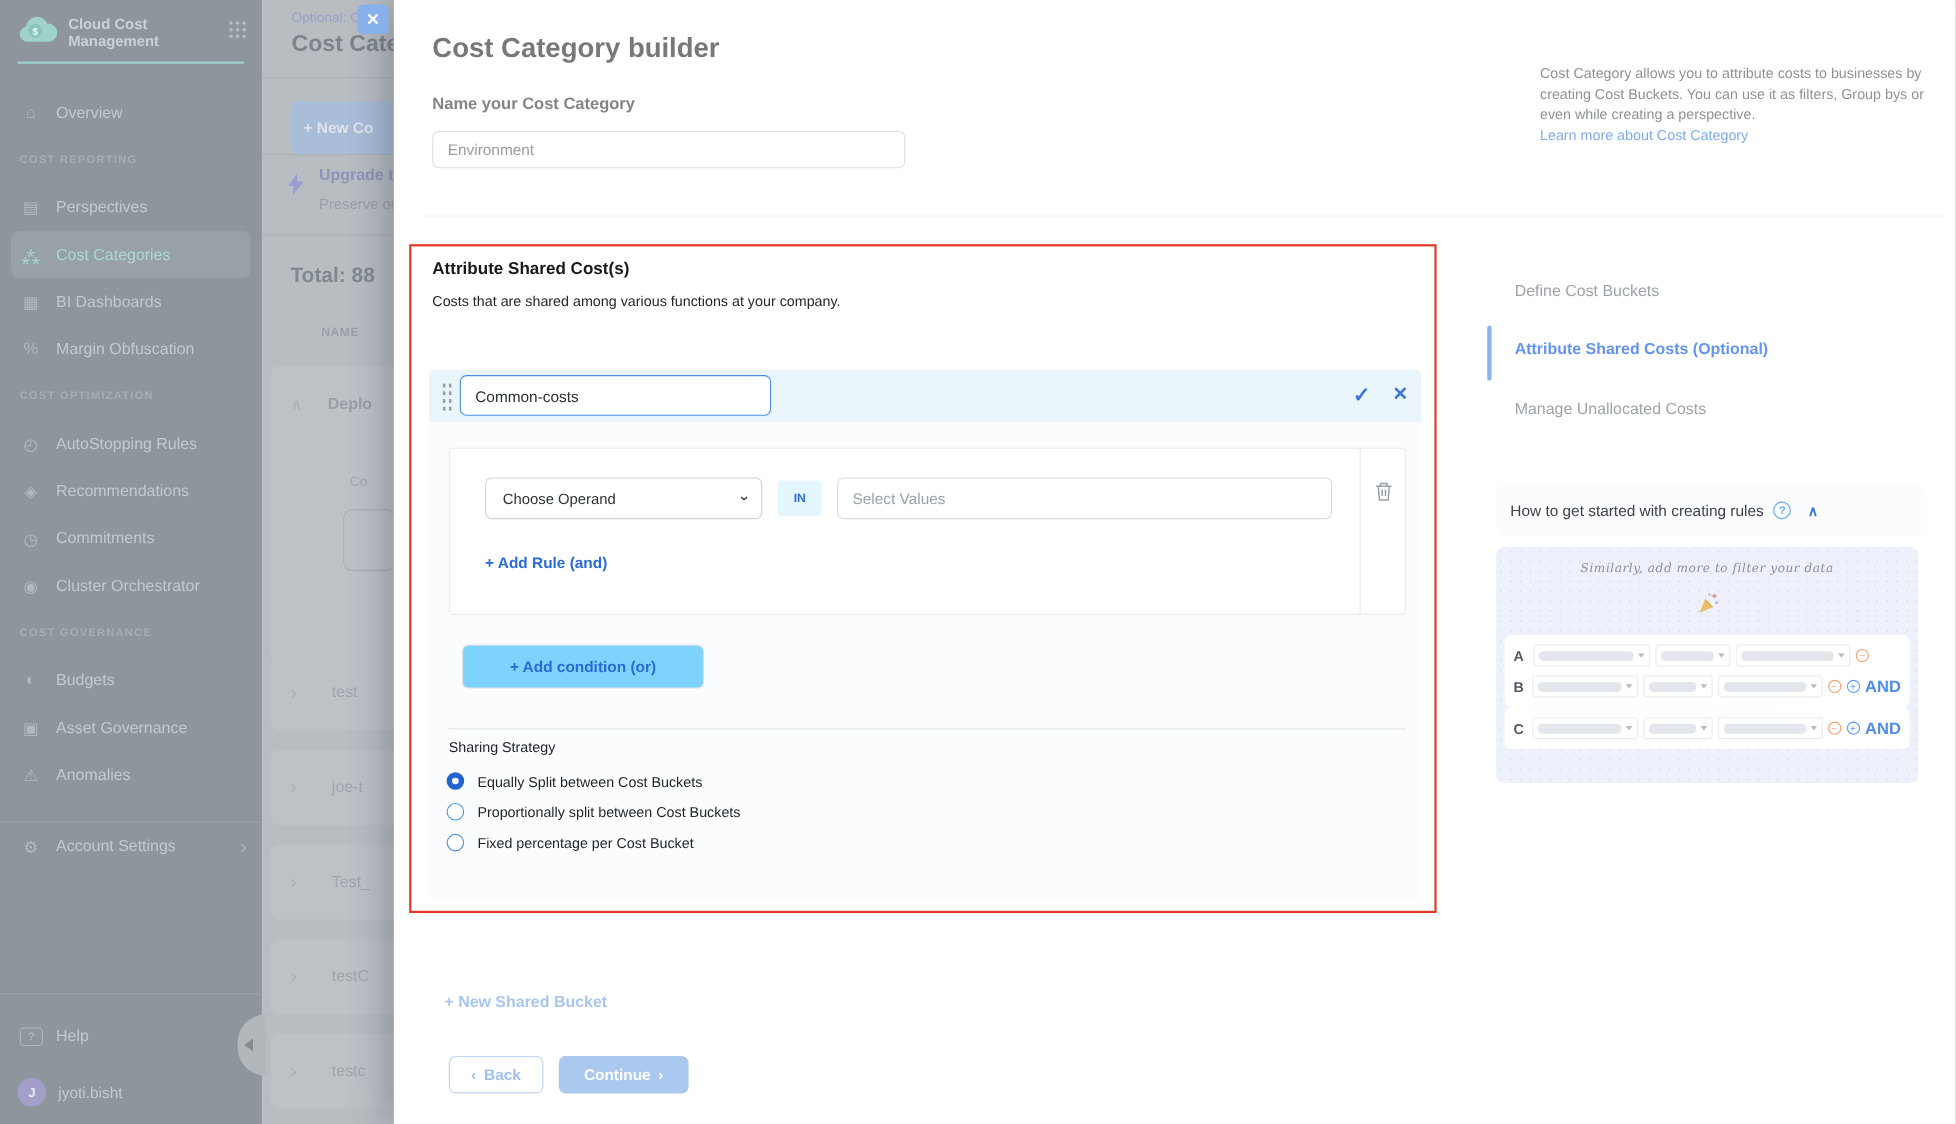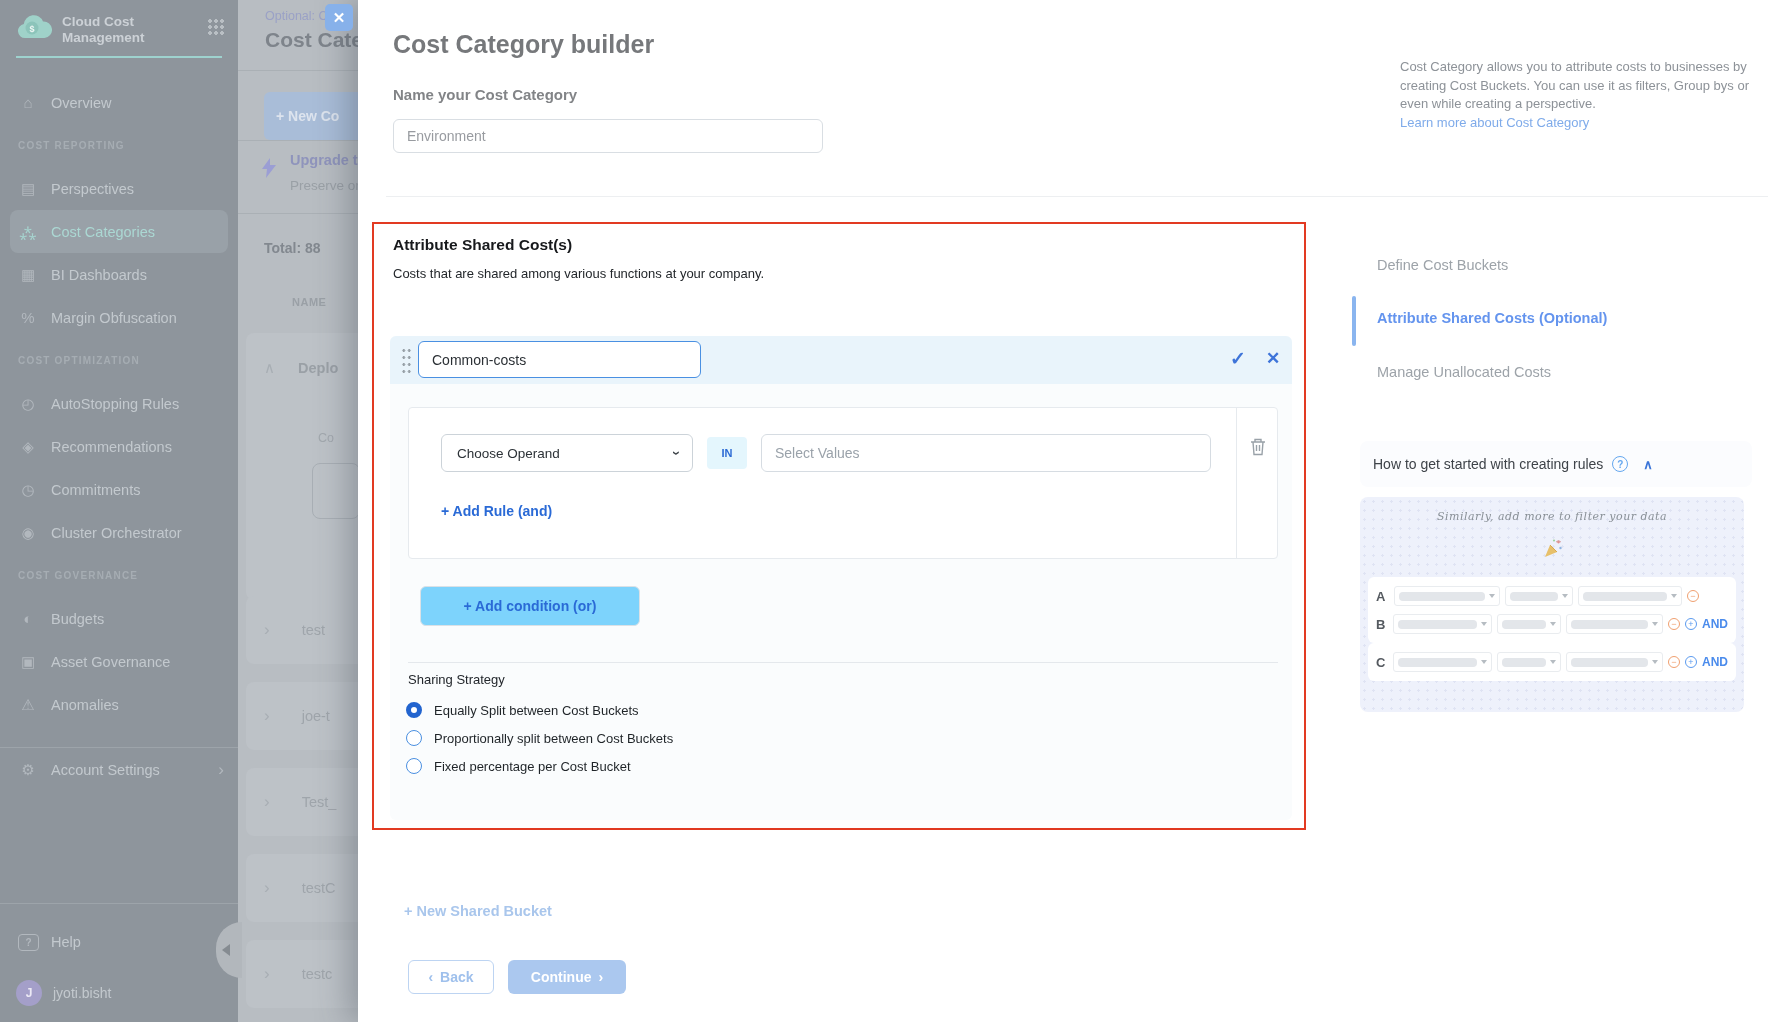--- a/index.html
+++ b/index.html
@@ -37,21 +37,21 @@
   .bg-account{position:absolute;left:27px;top:9px;font-size:12.5px;color:#9aa1c6;}
   .bg-title{position:absolute;left:27px;top:28px;font-size:21px;font-weight:bold;color:#7e848b;}
   .bg-hdiv{position:absolute;left:0;top:70px;width:100%;border-top:1px solid #aab0b5;}
   .bg-new-btn{position:absolute;left:26px;top:92px;width:130px;height:48px;background:#a9bdd8;border-radius:6px;
               color:#dde4ee;font-weight:bold;font-size:14px;display:flex;align-items:center;padding-left:12px;}
   .bg-hdiv2{position:absolute;left:0;top:140px;width:100%;border-top:1px solid #aab0b5;}
   .bg-bolt{position:absolute;left:24px;top:158px;}
   .bg-upg-title{position:absolute;left:52px;top:152px;font-size:14.5px;font-weight:bold;color:#8f94bc;}
   .bg-upg-sub{position:absolute;left:52px;top:178px;font-size:13.5px;color:#9aa0a6;}
   .bg-hdiv3{position:absolute;left:0;top:213px;width:100%;border-top:1px solid #aab0b5;}
-  .bg-total{position:absolute;left:26px;top:240px;font-size:14px;font-weight:bold;color:#82888f;}
+  .bg-total{position:absolute;left:26px;top:240px;font-size:19px;font-weight:bold;color:#82888f;}
   .bg-name{position:absolute;left:54px;top:296px;font-size:11px;font-weight:bold;letter-spacing:.5px;color:#9aa0a6;}
   .bg-card{position:absolute;left:8px;top:333px;width:400px;height:267px;background:#bdc2c7;border-radius:8px;}
   .bg-card .chev-up{position:absolute;left:18px;top:26px;color:#a8aeb4;font-size:15px;}
   .bg-card .exp-label{position:absolute;left:52px;top:27px;font-size:14.5px;font-weight:bold;color:#9aa0a6;}
   .bg-card .inner-label{position:absolute;left:72px;top:98px;font-size:12.5px;color:#a2a8ae;}
   .bg-card .mini-box{position:absolute;left:66px;top:130px;width:46px;height:54px;border:1.5px solid #a9afb5;border-radius:8px;}
   .bg-rows{position:absolute;left:8px;top:596px;}
   .bg-row{width:400px;height:68px;margin-bottom:18px;background:#bdc2c7;border-radius:8px;
           display:flex;align-items:center;gap:32px;padding-left:18px;box-sizing:border-box;}
   .bg-row .chev{color:#a8aeb4;font-size:17px;}
@@ -147,21 +147,21 @@
   .ph-select{height:20px;background:#fff;border:1px solid #e9ecef;border-radius:3px;display:flex;align-items:center;
              padding:0 4px;box-sizing:border-box;}
   .ph-select .bar{flex:1;height:9px;background:#e3e6ea;border-radius:4px;margin-right:4px;}
   .ph-caret{width:0;height:0;border-left:3.5px solid transparent;border-right:3.5px solid transparent;
             border-top:4px solid #b6bcc2;}
   .w1{width:106px;} .w2{width:68px;} .w3{width:104px;}
   .c-minus,.c-plus{width:12px;height:12px;box-sizing:border-box;border-radius:50%;font-size:9px;line-height:10px;
                    display:flex;align-items:center;justify-content:center;flex:none;cursor:pointer;}
   .c-minus{border:1.2px solid #f0a070;color:#f0a070;}
   .c-plus{border:1.2px solid #5c9bef;color:#5c9bef;}
-  .and-lbl{font-size:12px;font-weight:bold;color:#4a8bec;}
+  .and-lbl{font-size:15px;font-weight:bold;color:#4a8bec;}
 </style>
 </head>
 <body>
 
 <div class="stage">
 
   <div class="bgpage">
     <div class="bg-account">Optional: C</div>
     <div class="bg-title">Cost Cate</div>
     <div class="bg-hdiv"></div>

